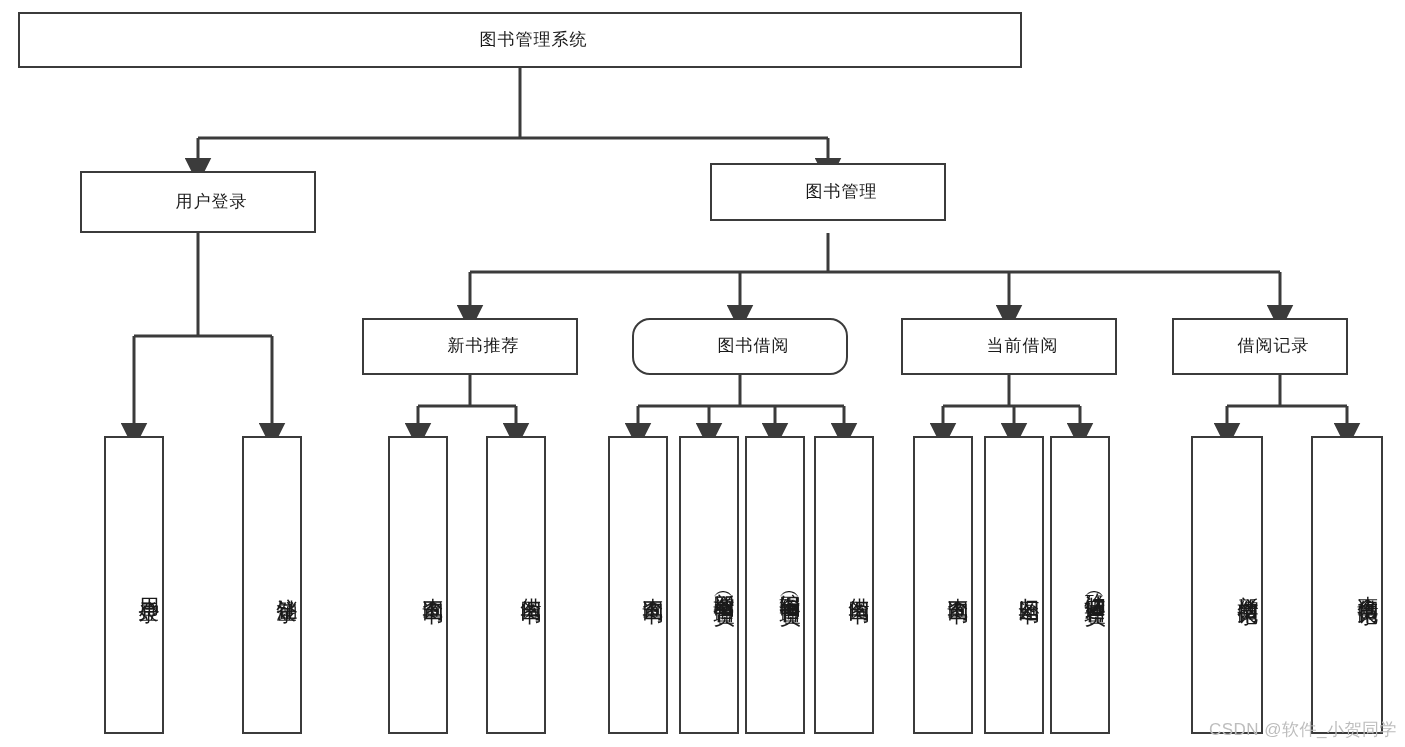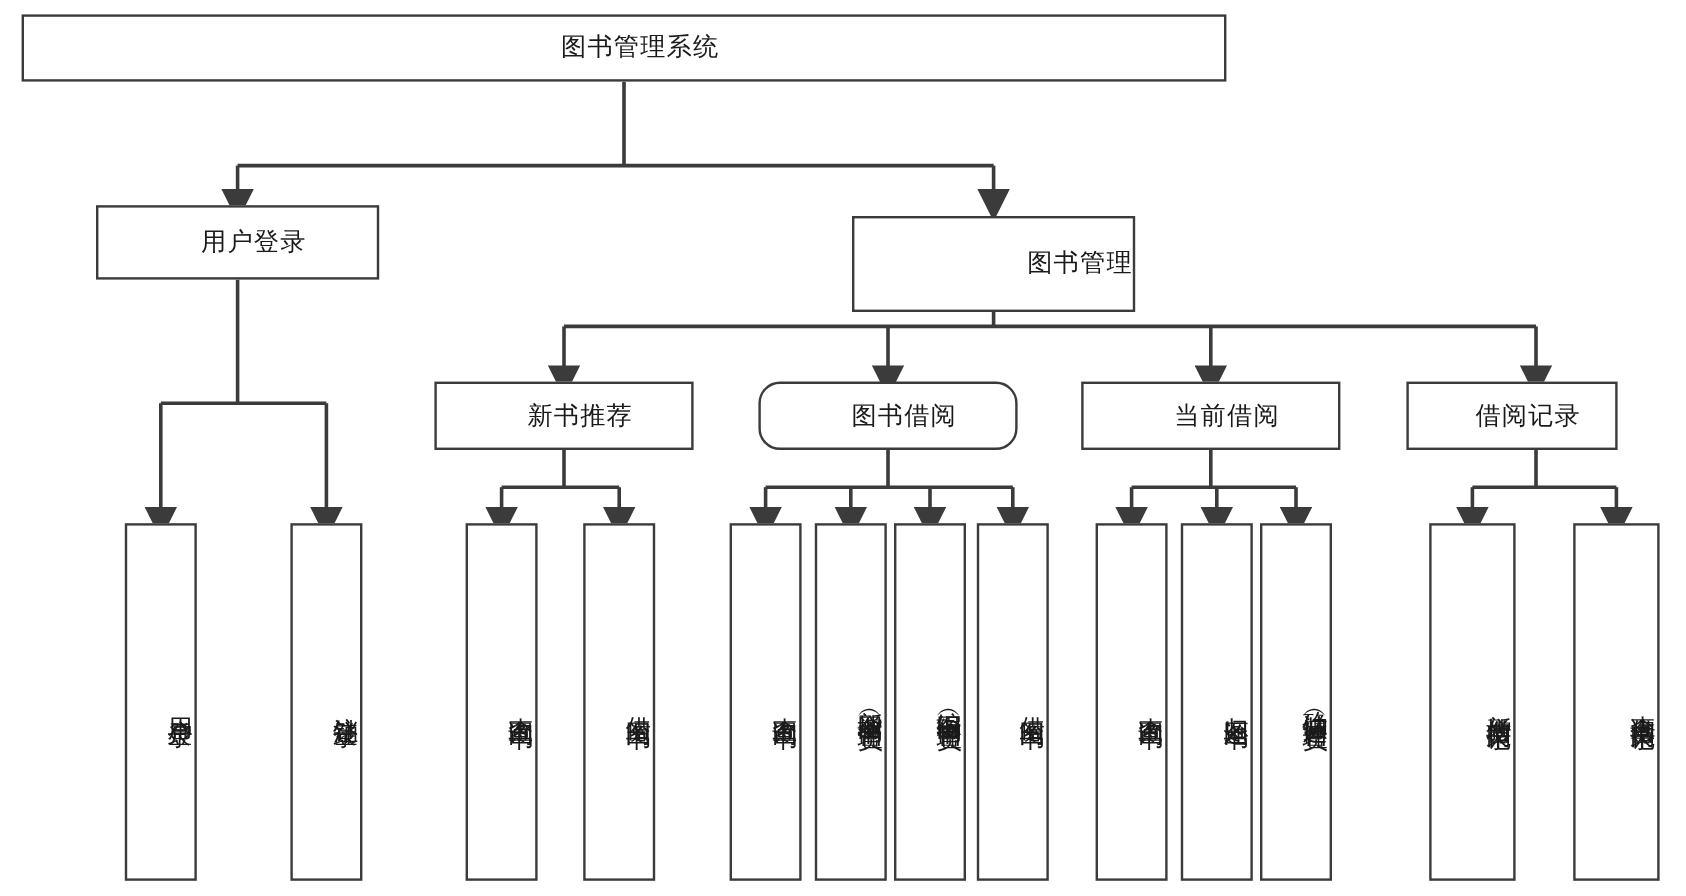--- a/index.html
+++ b/index.html
@@ -21,21 +21,21 @@
     position: absolute;
     box-sizing: border-box;
     border: 2px solid #3b3b3b;
     background: #ffffff;
     display: flex;
     align-items: center;
     justify-content: center;
     color: #1a1a1a;
   }
   .node.horiz {
-    font-size: 21px;
+    font-size: 17px;
     letter-spacing: 1px;
     line-height: 1.2;
     padding-left: 27px;
   }
   .node.vert {
     writing-mode: vertical-rl;
     text-orientation: upright;
     font-size: 21px;
     line-height: 1.25;
     letter-spacing: 2px;
@@ -109,21 +109,21 @@
       </g>
   </svg>
 
   <div id="node-layer">
       <div class="node horiz" style="left: 18px; top: 12px; width: 1004px; height: 56px;">
         <span>图书管理系统</span>
       </div>
       <div class="node horiz" style="left: 80px; top: 171px; width: 236px; height: 62px;">
         <span>用户登录</span>
       </div>
-      <div class="node horiz" style="left: 710px; top: 180px; width: 236px; height: 80px; justify-content: flex-end;">
+      <div class="node horiz" style="left: 710px; top: 163px; width: 236px; height: 58px;">
         <span>图书管理</span>
       </div>
       <div class="node horiz" style="left: 362px; top: 318px; width: 216px; height: 57px;">
         <span>新书推荐</span>
       </div>
       <div class="node horiz" style="left: 632px; top: 318px; width: 216px; height: 57px; border-radius: 18px;">
         <span>图书借阅</span>
       </div>
       <div class="node horiz" style="left: 901px; top: 318px; width: 216px; height: 57px;">
         <span>当前借阅</span>
@@ -165,13 +165,14 @@
         <span>确认归还（管理员）</span>
       </div>
       <div class="node vert" style="left: 1191px; top: 436px; width: 72px; height: 298px;">
         <span>新增借阅记录</span>
       </div>
       <div class="node vert" style="left: 1311px; top: 436px; width: 72px; height: 298px;">
         <span>查询借阅记录</span>
       </div>
     </div>
 
+  <div class="watermark">CSDN @软件_小贺同学</div>
 </div>
 
 </body></html>

